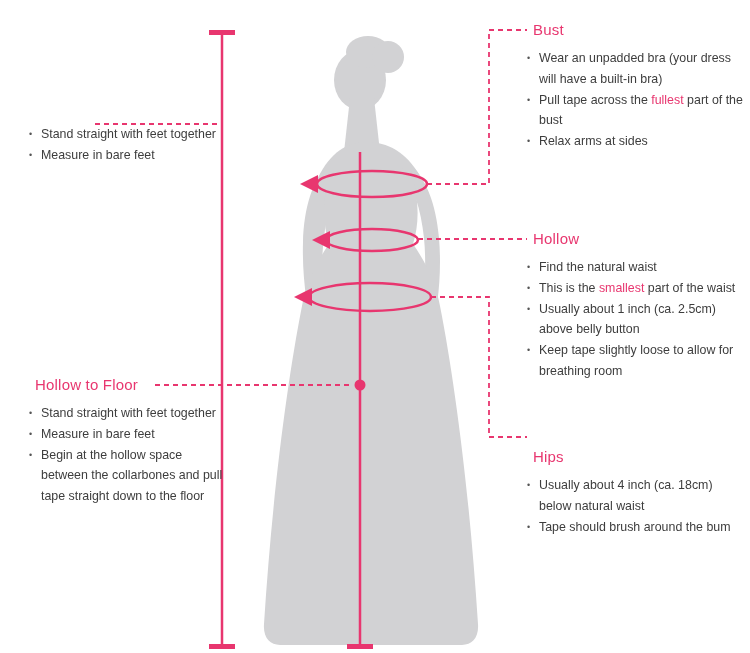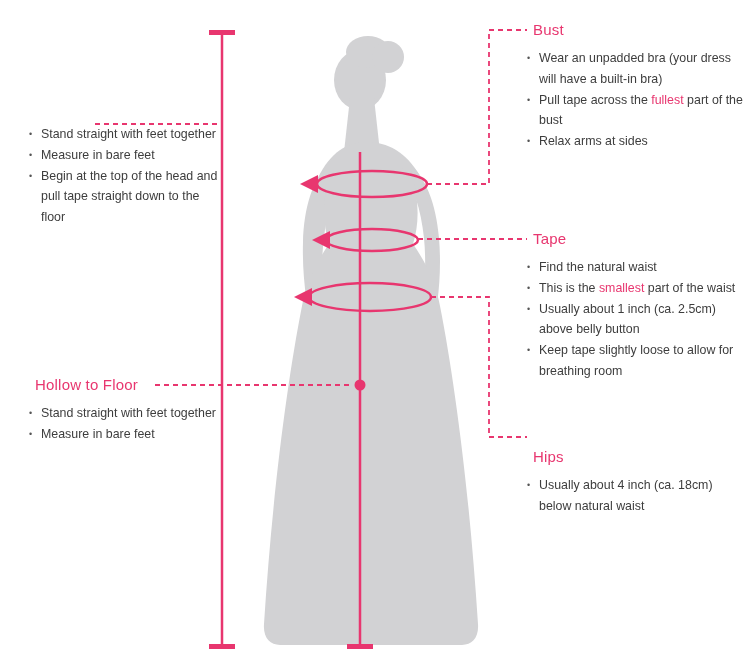--- a/index.html
+++ b/index.html
@@ -69,51 +69,52 @@
       <polyline class="accent-stroke" points="427,184 489,184 489,30 527,30"></polyline>
       <line class="accent-stroke" x1="418" y1="239" x2="527" y2="239"></line>
       <polyline class="accent-stroke" points="431,297 489,297 489,437 527,437"></polyline>
     </g>
   </svg>
 
   <section class="callout sec-height">
     <ul class="bullets">
         <li><span>Stand straight with feet together</span></li>
         <li><span>Measure in bare feet</span></li>
-        <li><span>Begin at the top of the head and pull tape straight down to the floor</span></li>
       </ul>
   </section>
 
   <section class="callout sec-hollow">
     <h3 class="title">Hollow to Floor</h3>
     <ul class="bullets">
         <li><span>Stand straight with feet together</span></li>
         <li><span>Measure in bare feet</span></li>
+        <li><span>Begin at the hollow space between the collarbones and pull tape straight down to the floor</span></li>
       </ul>
   </section>
 
   <section class="callout sec-bust">
     <h3 class="title">Bust</h3>
     <ul class="bullets">
         <li><span>Wear an unpadded bra (your dress will have a built-in bra)</span></li>
         <li><span>Pull tape across the </span><span class="accent">fullest</span><span> part of the bust</span></li>
         <li><span>Relax arms at sides</span></li>
       </ul>
   </section>
 
   <section class="callout sec-waist">
-    <h3 class="title">Tape</h3>
+    <h3 class="title">Hollow</h3>
     <ul class="bullets">
         <li><span>Find the natural waist</span></li>
         <li><span>This is the </span><span class="accent">smallest</span><span> part of the waist</span></li>
         <li><span>Usually about 1 inch (ca. 2.5cm) above belly button</span></li>
         <li><span>Keep tape slightly loose to allow for breathing room</span></li>
       </ul>
   </section>
 
   <section class="callout sec-hips">
     <h3 class="title">Hips</h3>
     <ul class="bullets">
         <li><span>Usually about 4 inch (ca. 18cm) below natural waist</span></li>
+        <li><span>Tape should brush around the bum</span></li>
       </ul>
   </section>
 
 </div>
 
 </body></html>

